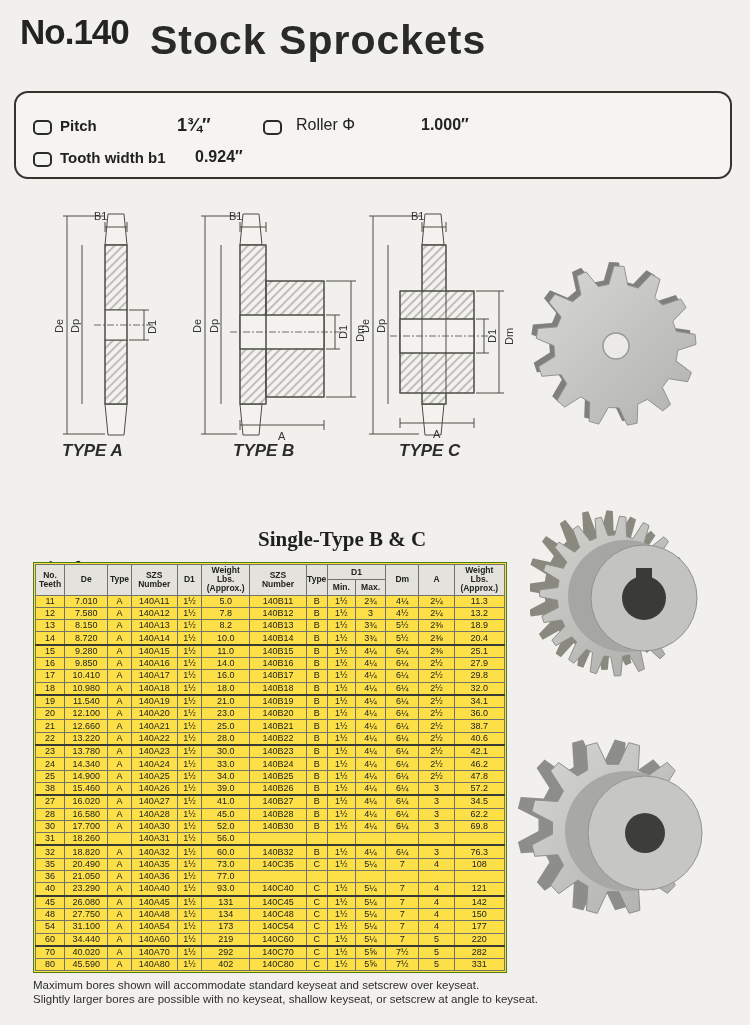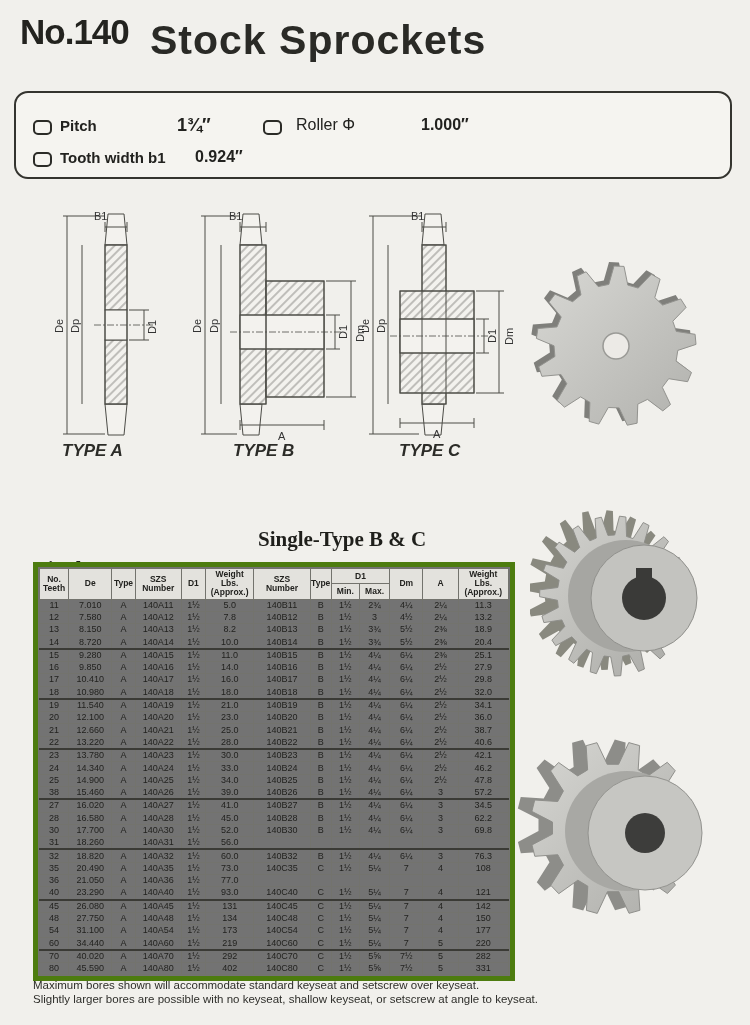--- a/index.html
+++ b/index.html
@@ -15,21 +15,21 @@
   .spec-box{left:14px;top:91px;width:714px;height:84px;border:2px solid #34342f;border-radius:14px;background:#f5f4f0;}
   .bullet{width:15px;height:11px;border:2px solid #2b2b27;border-radius:5px;background:transparent;}
   .spec-label{font-size:15px;font-weight:bold;}
   .spec-label.normal{font-weight:normal;font-size:16px;}
   .spec-value{font-size:16px;font-weight:bold;}
   
   .type-label{font-size:17px;font-weight:bold;font-style:italic;color:#2c2c28;}
   
   .section-title{font-family:"Liberation Serif",serif;font-size:21px;font-weight:bold;color:#1f1f1b;}
   
-  .table-wrap{left:33px;top:562px;width:470px;border:5px solid #4d7c0f;background:#737373;padding:1px;}
+  .table-wrap{left:33px;top:562px;width:470px;border:1px solid #4d7c0f;background:#fde047;padding:1px;}
   table.sprockets{border-collapse:collapse;width:100%;table-layout:fixed;border:1px solid #3a3a35;}
   table.sprockets th, table.sprockets td{
     border:1px solid #73736d;text-align:center;padding:0;
     font-size:9px;height:11.3px;line-height:11px;overflow:hidden;white-space:nowrap;
   }
   table.sprockets th{
     background:#e3e2dd;font-weight:bold;font-size:8.5px;line-height:1.08;
     white-space:pre-line;height:auto;padding:1px 0;
   }
   td.divL, th.divL{border-left:3px double #3a3a35;}

